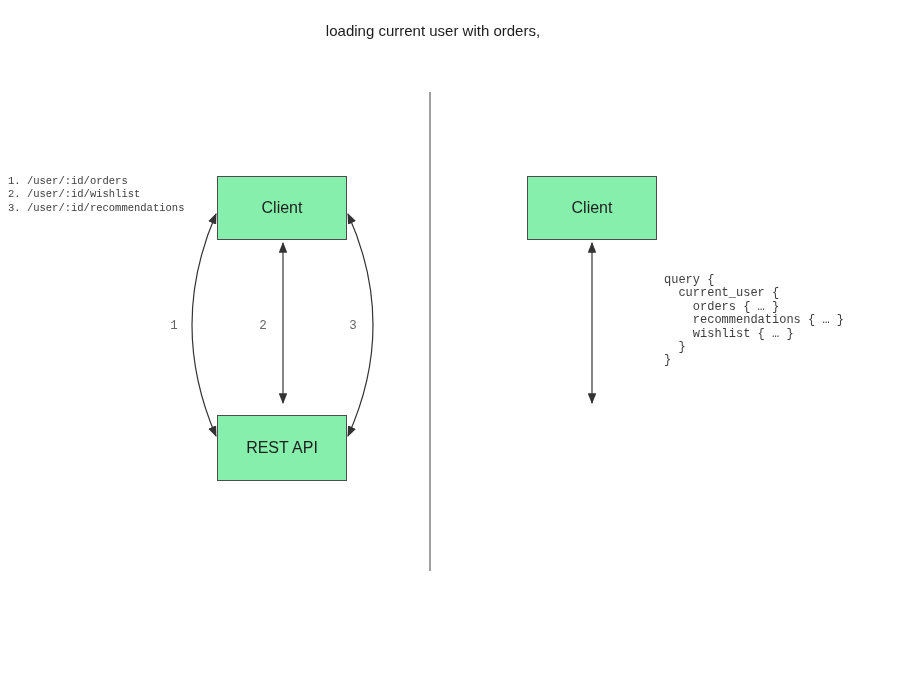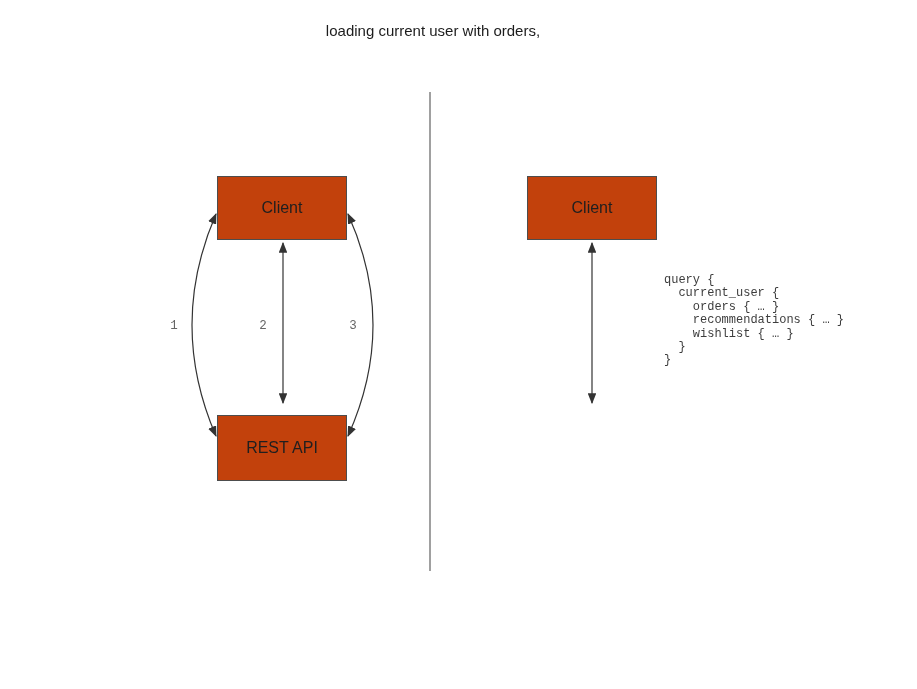--- a/index.html
+++ b/index.html
@@ -8,21 +8,21 @@
     overflow:hidden;font-family:"Liberation Sans",sans-serif;
   }
   .title{
     position:absolute;left:433px;top:21px;transform:translateX(-50%);
     text-align:center;font-size:15px;line-height:19px;color:#1c1c1c;
     white-space:nowrap;
   }
   .arrows{position:absolute;left:0;top:0;width:917px;height:689px;}
   .box{
     position:absolute;width:130px;box-sizing:border-box;
-    background:#c2410c;border:1.5px solid #4d4d4d;
+    background:#86efac;border:1.5px solid #4d4d4d;
     display:flex;align-items:center;justify-content:center;
     font-size:16px;color:#1f1f1f;
   }
   .box.client-left{left:217px;top:176px;height:64px;}
   .box.rest{left:217px;top:415px;height:66px;}
   .box.client-right{left:527px;top:176px;height:64px;}
   .box.graphql{left:527px;top:406px;height:66px;}
   .mono{font-family:"Liberation Mono","DejaVu Sans Mono",monospace;}
   .endpoints{
     position:absolute;left:8px;top:175px;
@@ -59,20 +59,25 @@
 
     <path d="M 216 214 Q 168 325 216 436" fill="none" stroke="#333333" stroke-width="1.2" marker-start="url(#ah)" marker-end="url(#ah)"></path>
 
     <line x1="283" y1="243" x2="283" y2="403" stroke="#333333" stroke-width="1.2" marker-start="url(#ah)" marker-end="url(#ah)"></line>
 
     <path d="M 348 214 Q 398 325 348 436" fill="none" stroke="#333333" stroke-width="1.2" marker-start="url(#ah)" marker-end="url(#ah)"></path>
 
     <line x1="592" y1="243" x2="592" y2="403" stroke="#333333" stroke-width="1.2" marker-start="url(#ah)" marker-end="url(#ah)"></line>
   </svg>
 
+  <div class="endpoints mono">
+    <div>1. /user/:id/orders</div>
+    <div>2. /user/:id/wishlist</div>
+    <div>3. /user/:id/recommendations</div>
+  </div>
 
   <div class="arrow-label mono" style="left:174px;top:326px;">1</div>
   <div class="arrow-label mono" style="left:263px;top:326px;">2</div>
   <div class="arrow-label mono" style="left:353px;top:326px;">3</div>
 
   <div class="box client-left">
     <span>Client</span>
   </div>
   <div class="box rest">
     <span>REST API</span>

